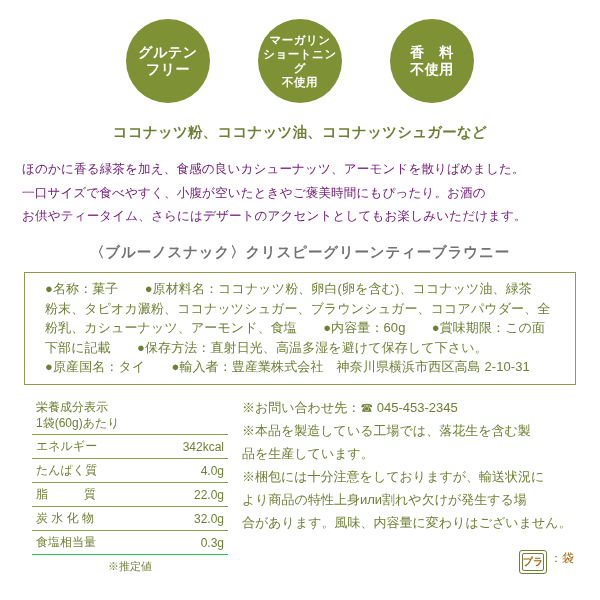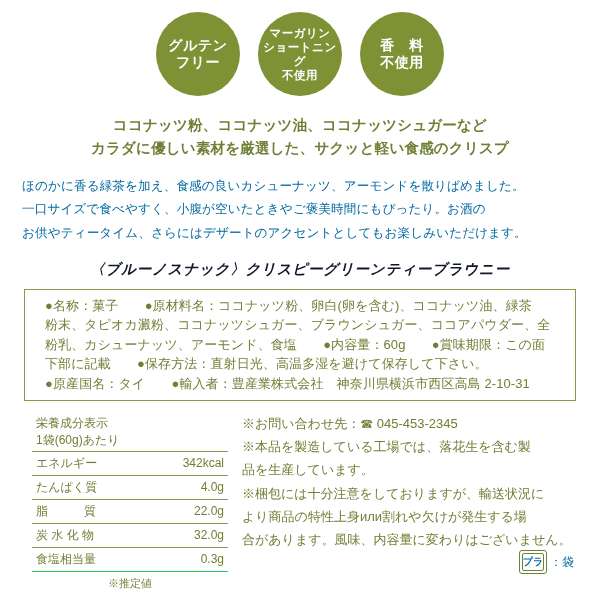--- a/index.html
+++ b/index.html
@@ -19,22 +19,22 @@
     width: 600px;
     height: 600px;
     box-sizing: border-box;
   }
 
   
   .badges {
     display: flex;
     justify-content: center;
     align-items: flex-start;
-    gap: 18px;
-    padding-top: 12px;
+    gap: 48px;
+    padding-top: 19px;
   }
   .badge {
     width: 84px;
     height: 84px;
     border-radius: 50%;
     background: #7e9135;
     color: #ffffff;
     display: flex;
     flex-direction: column;
     align-items: center;
@@ -56,37 +56,36 @@
     color: #6f8036;
     font-size: 14.5px;
     line-height: 1.62;
     font-weight: bold;
     letter-spacing: 0.2px;
   }
   .lead div { white-space: nowrap; }
 
   .desc {
     margin: 14px 22px 0 22px;
-    color: #0369a1;
+    color: #701a75;
     font-size: 12.6px;
     line-height: 1.85;
     letter-spacing: 0.1px;
   }
   .desc div { white-space: nowrap; }
 
   
   .product-title {
     margin-top: 15px;
     text-align: center;
     font-size: 14.5px;
     font-weight: bold;
-    color: #0f172a;
+    color: #737373;
     letter-spacing: 0.8px;
     white-space: nowrap;
-    font-style: italic;
   }
 
   
   .info-box {
     margin: 10px 24px 0 24px;
     border: 1px solid #8a9c4c;
     padding: 6px 8px 7px 20px;
     font-size: 13px;
     line-height: 1.5;
     color: #6f8036;
@@ -144,23 +143,23 @@
   .notes p {
     margin: 0 0 2px 0;
   }
 
   
   .recycle {
     position: absolute;
     right: 26px;
     bottom: 26px;
     display: flex;
-    align-items: center;
+    align-items: flex-start;
     gap: 3px;
-    color: #0369a1;
+    color: #a16207;
     font-size: 12px;
     font-family: Liberation Serif, serif;
   }
   .recycle .mark {
     width: 26px;
     height: 22px;
     border: 1.6px solid #6f8036;
     border-radius: 3px;
     display: flex;
     align-items: center;
@@ -194,21 +193,20 @@
       <span>不使用</span>
     </div>
     <div class="badge b3">
       <span>香　料</span>
       <span>不使用</span>
     </div>
   </div>
 
   <div class="lead">
     <div>ココナッツ粉、ココナッツ油、ココナッツシュガーなど</div>
-    <div>カラダに優しい素材を厳選した、サクッと軽い食感のクリスプ</div>
   </div>
 
   <div class="desc">
     <div>ほのかに香る緑茶を加え、食感の良いカシューナッツ、アーモンドを散りばめました。</div>
     <div>一口サイズで食べやすく、小腹が空いたときやご褒美時間にもぴったり。お酒の</div>
     <div>お供やティータイム、さらにはデザートのアクセントとしてもお楽しみいただけます。</div>
   </div>
 
   <div class="product-title">〈ブルーノスナック〉クリスピーグリーンティーブラウニー</div>
 

